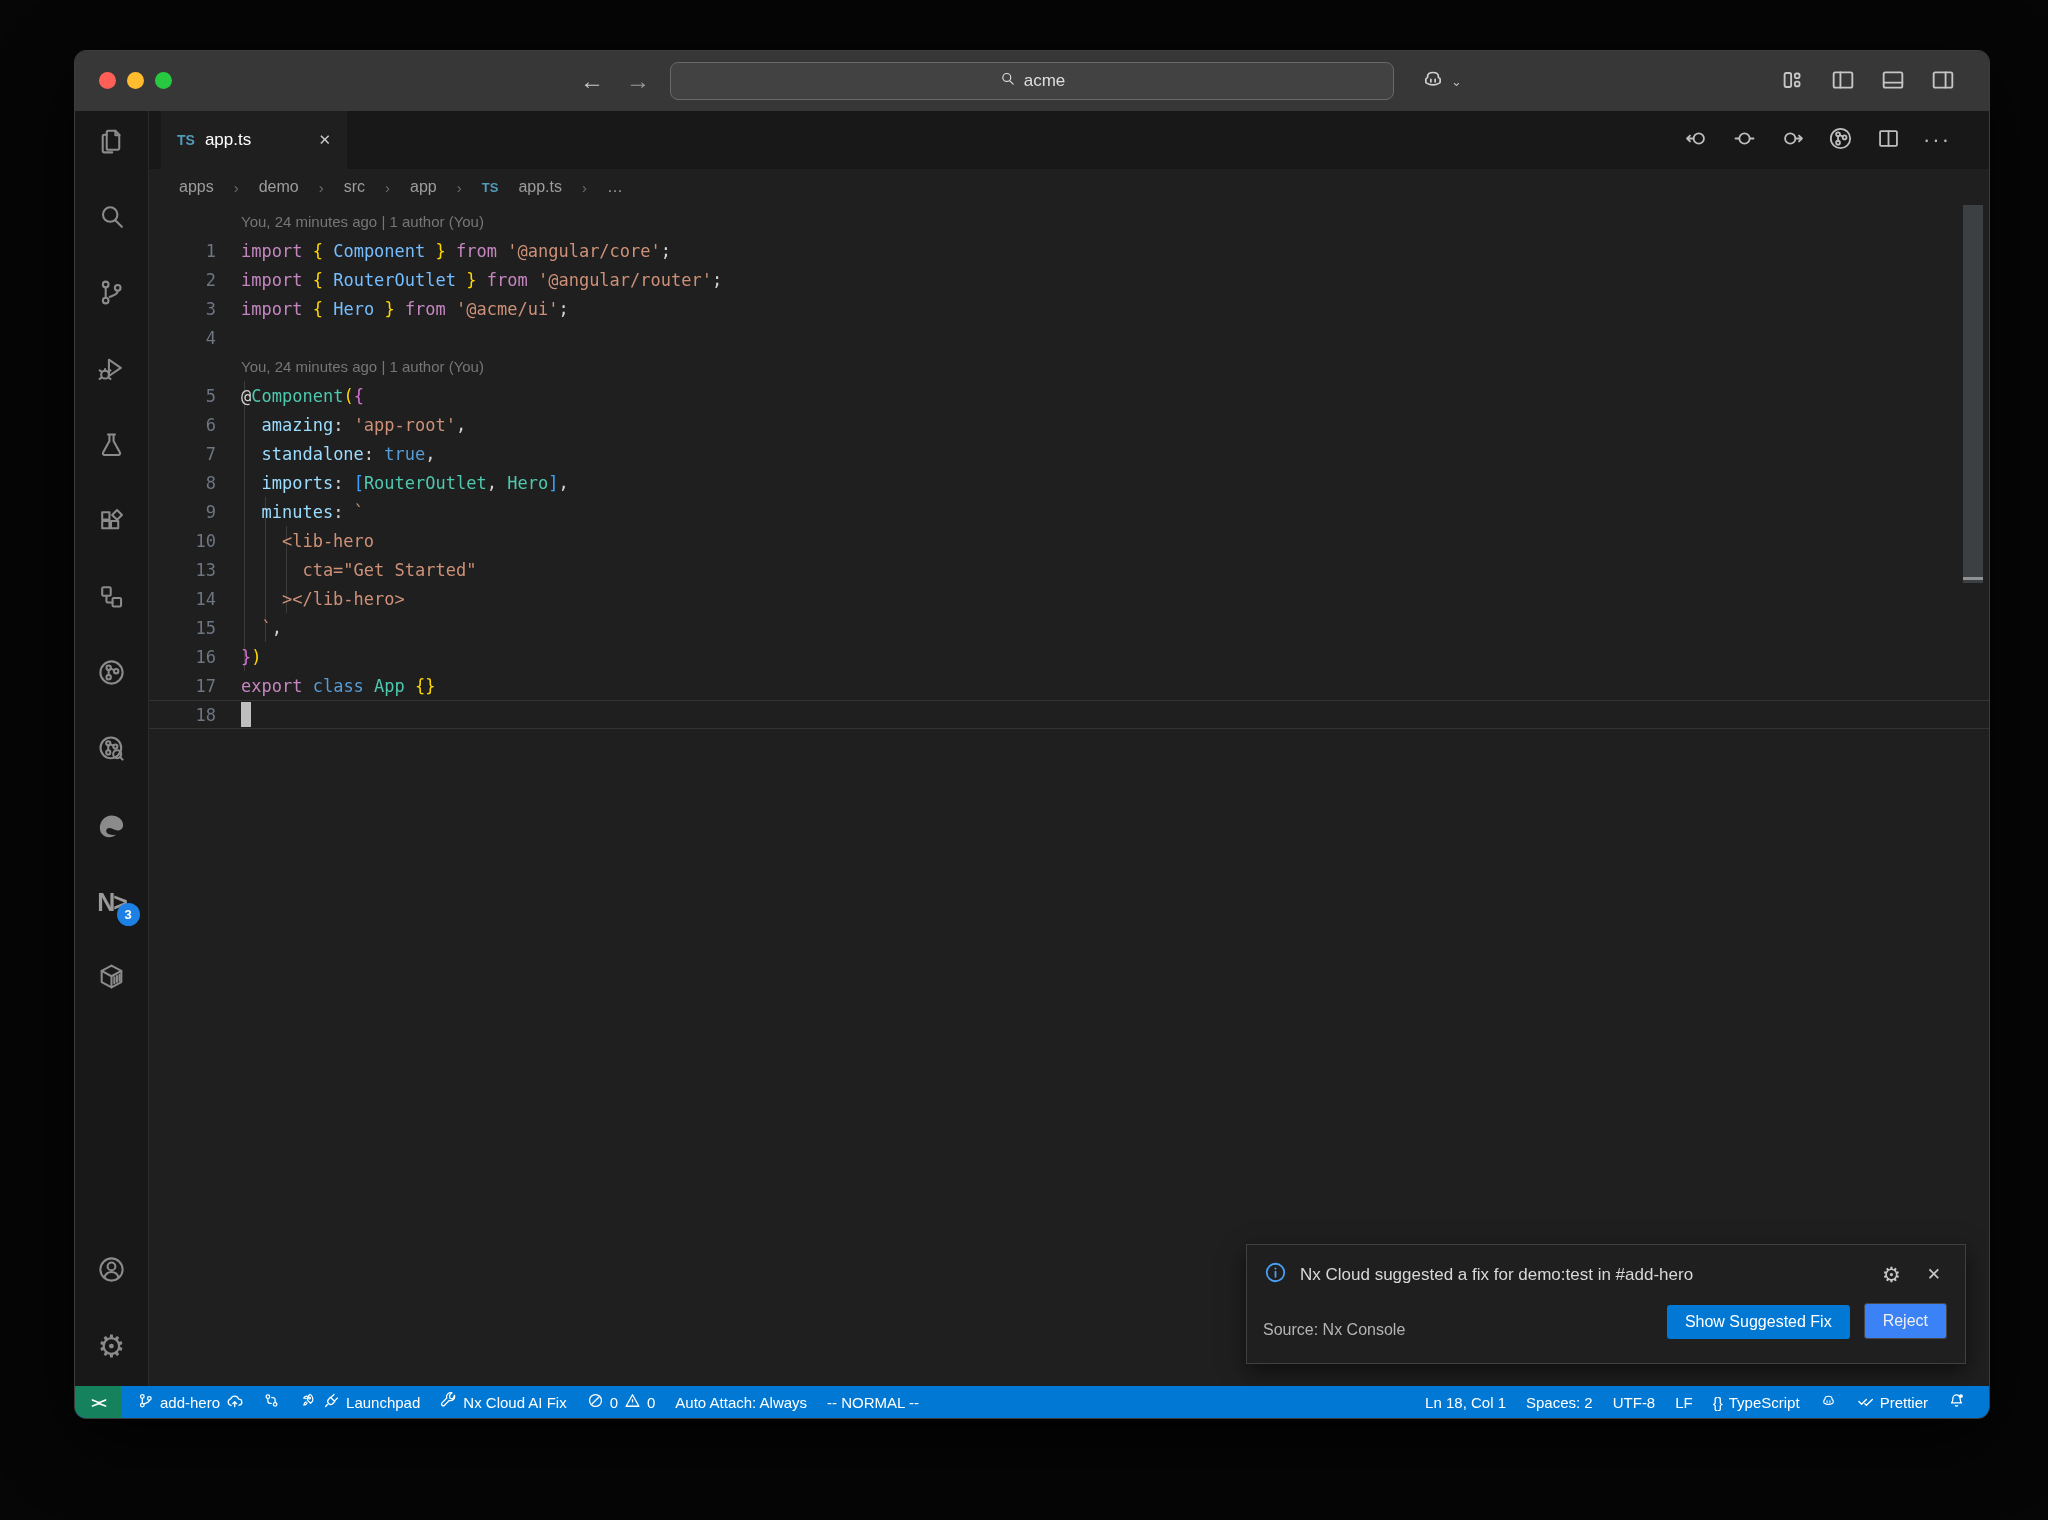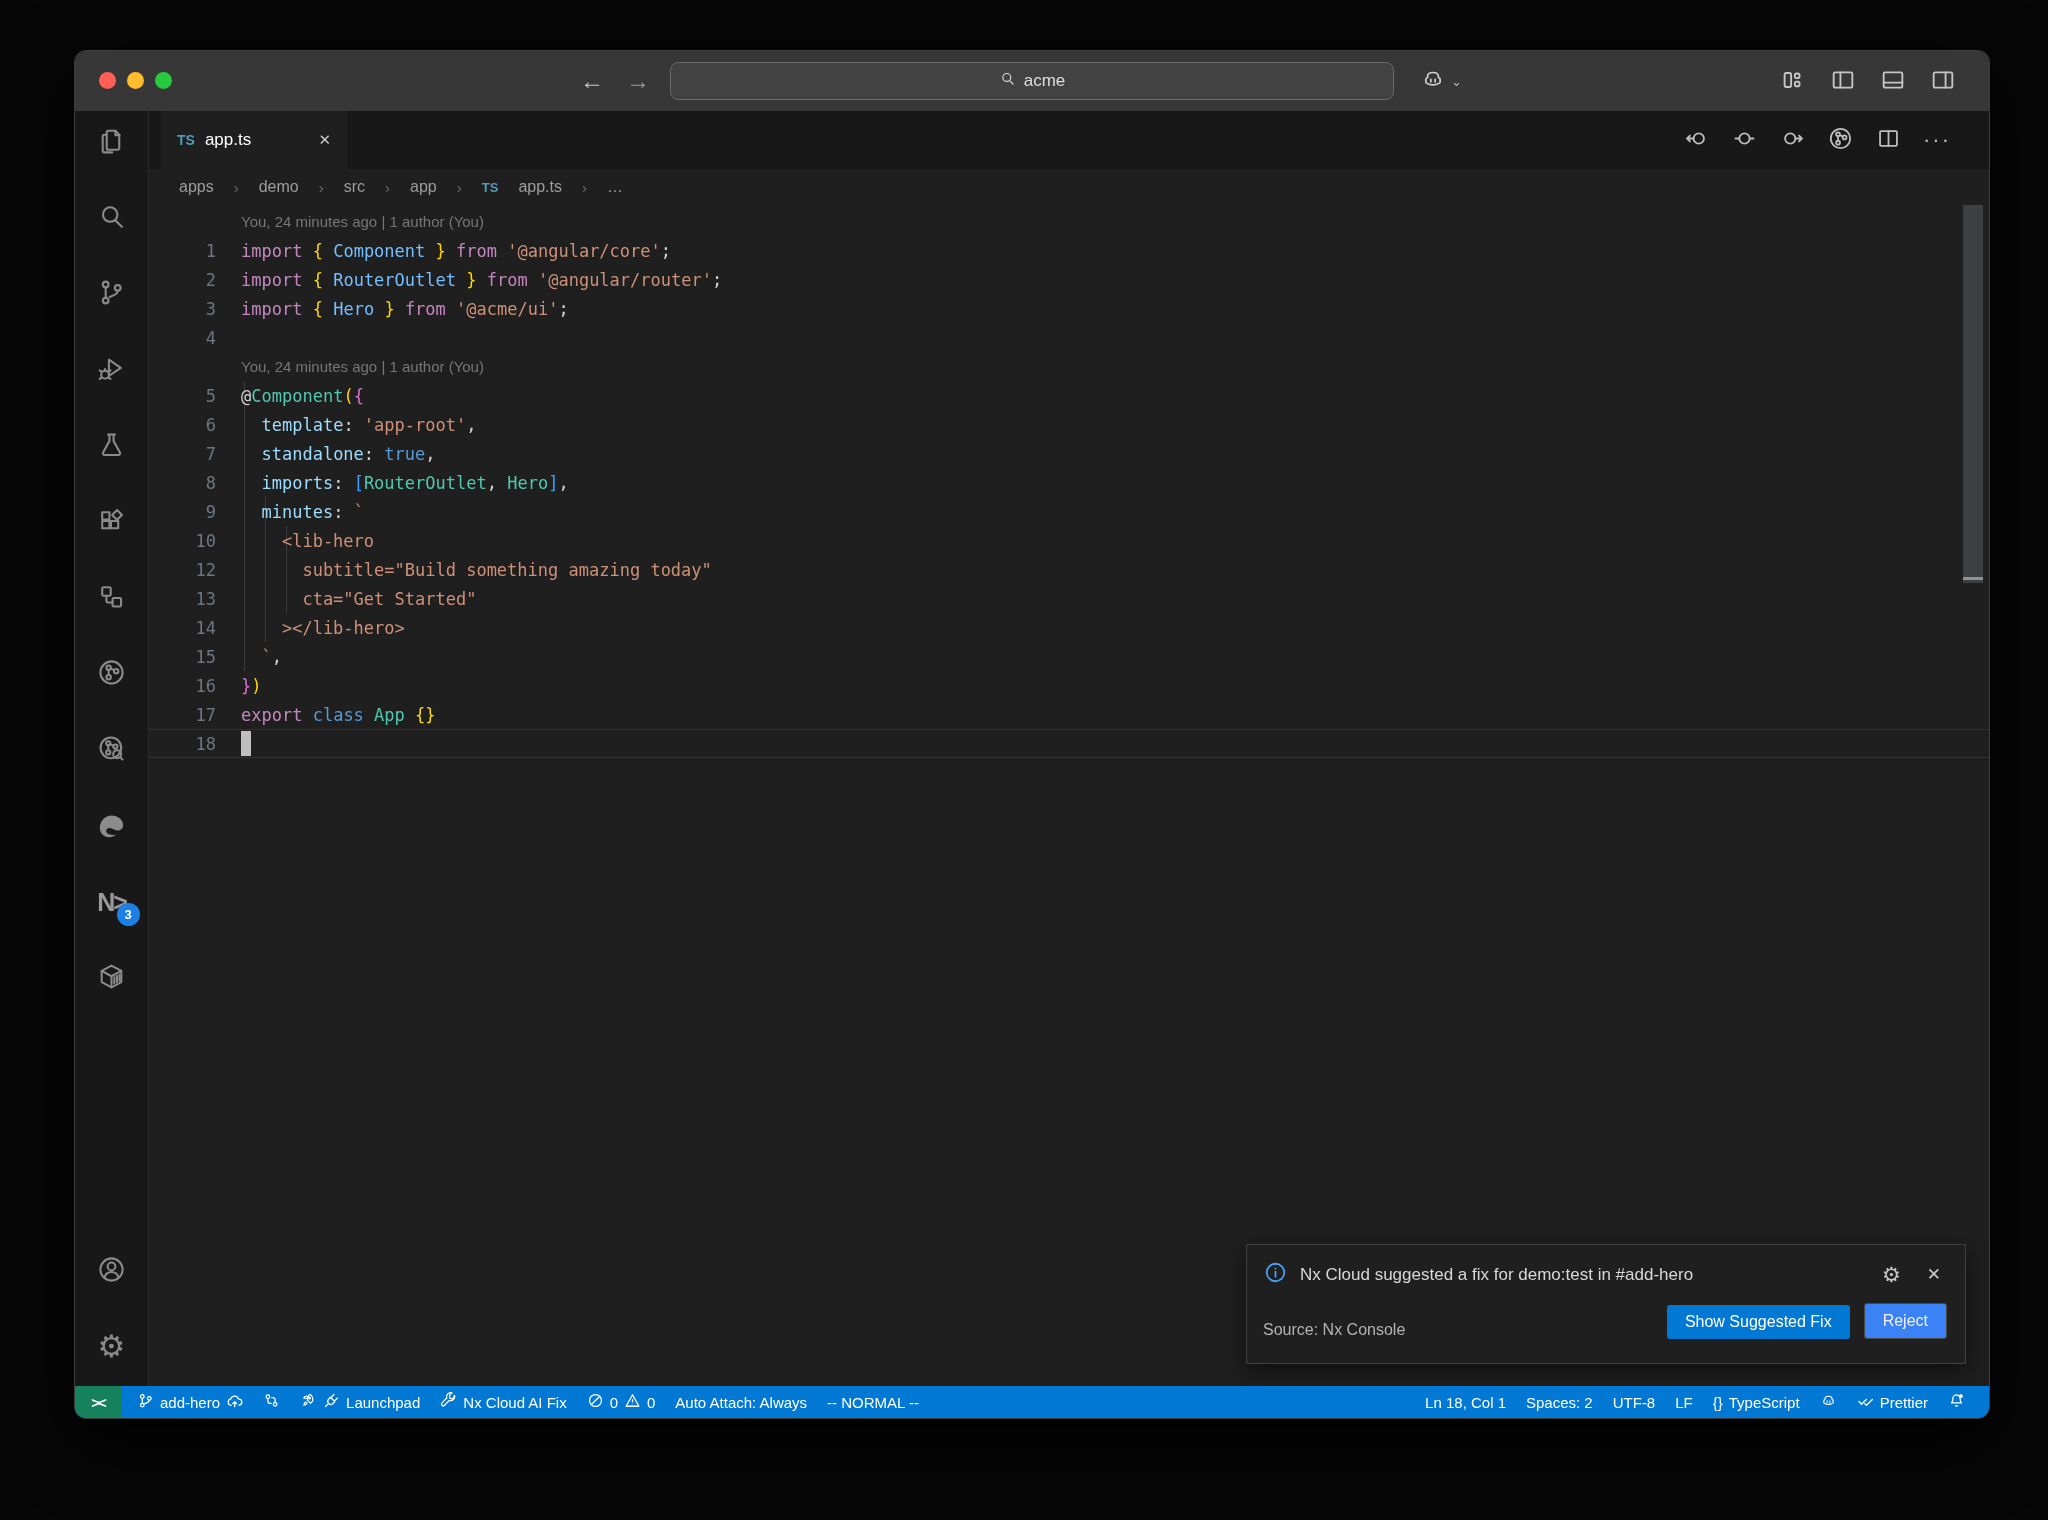--- a/index.html
+++ b/index.html
@@ -333,41 +333,37 @@
             </div>
             <div class="row blame">
               <span class="bl">You, 24 minutes ago | 1 author (You)</span>
             </div>
             <div class="row">
               <span class="ln">5</span>
               <span class="cl"><span class="tk-fg">@</span><span class="tk-teal">Component</span><span class="tk-b1">(</span><span class="tk-b2">{</span></span>
             </div>
             <div class="row">
               <span class="ln">6</span>
-              <span class="cl"><span class="tk-fg">  </span><span class="tk-prop">template</span><span class="tk-fg">: </span><span class="tk-str">'app-root'</span><span class="tk-fg">,</span></span>
+              <span class="cl"><span class="tk-fg">  </span><span class="tk-prop">amazing</span><span class="tk-fg">: </span><span class="tk-str">'app-root'</span><span class="tk-fg">,</span></span>
             </div>
             <div class="row">
               <span class="ln">7</span>
               <span class="cl"><span class="tk-fg">  </span><span class="tk-prop">standalone</span><span class="tk-fg">: </span><span class="tk-kw2">true</span><span class="tk-fg">,</span></span>
             </div>
             <div class="row">
               <span class="ln">8</span>
               <span class="cl"><span class="tk-fg">  </span><span class="tk-prop">imports</span><span class="tk-fg">: </span><span class="tk-b3">[</span><span class="tk-teal">RouterOutlet</span><span class="tk-fg">, </span><span class="tk-teal">Hero</span><span class="tk-b3">]</span><span class="tk-fg">,</span></span>
             </div>
             <div class="row">
               <span class="ln">9</span>
               <span class="cl"><span class="tk-fg">  </span><span class="tk-prop">minutes</span><span class="tk-fg">: </span><span class="tk-str">`</span></span>
             </div>
             <div class="row">
               <span class="ln">10</span>
               <span class="cl"><span class="tk-str">    &lt;lib-hero</span></span>
-            </div>
-            <div class="row">
-              <span class="ln">12</span>
-              <span class="cl"><span class="tk-str">      subtitle="Build something amazing today"</span></span>
             </div>
             <div class="row">
               <span class="ln">13</span>
               <span class="cl"><span class="tk-str">      cta="Get Started"</span></span>
             </div>
             <div class="row">
               <span class="ln">14</span>
               <span class="cl"><span class="tk-str">    &gt;&lt;/lib-hero&gt;</span></span>
             </div>
             <div class="row">

